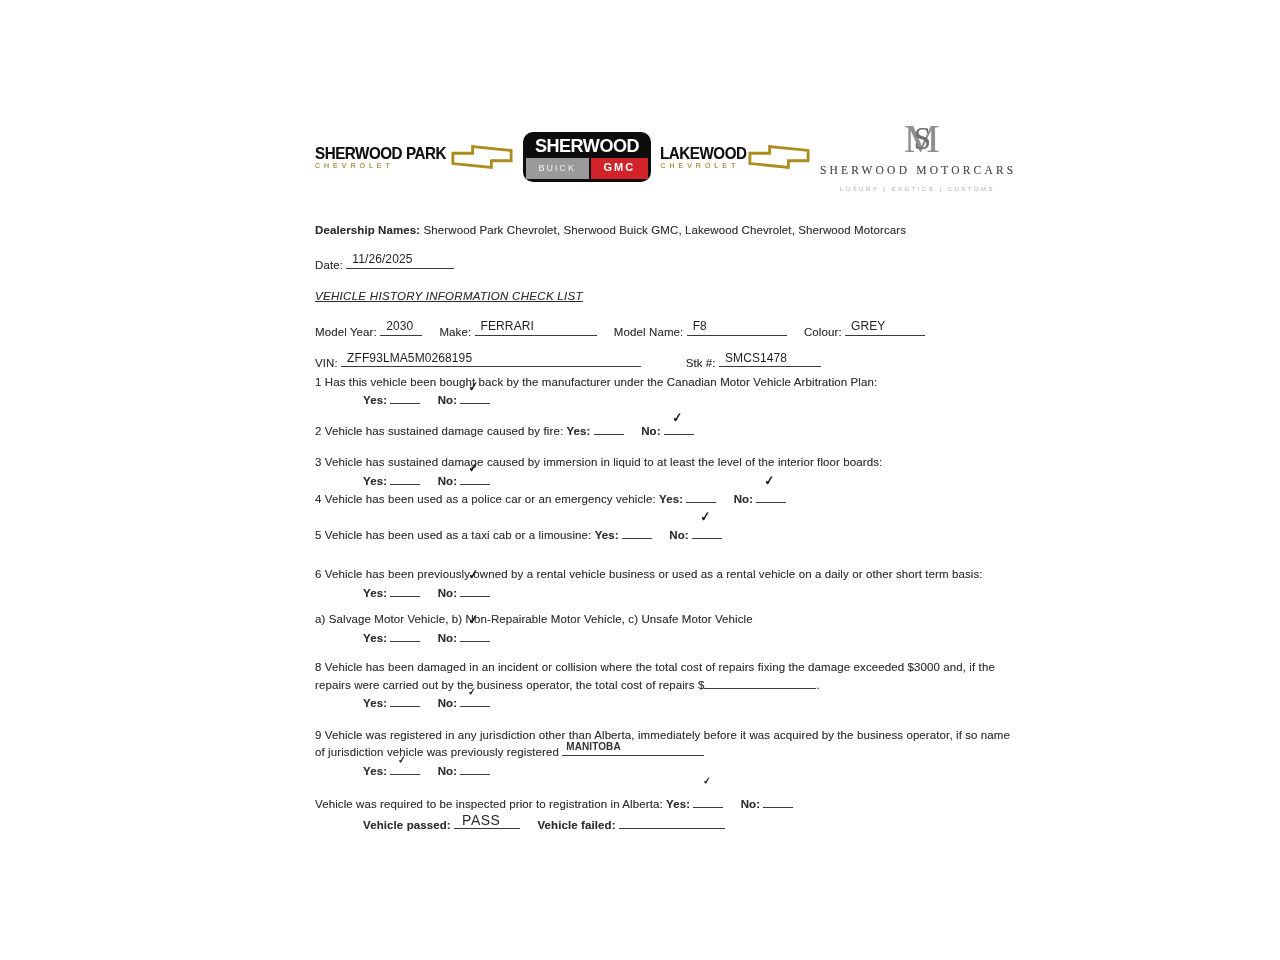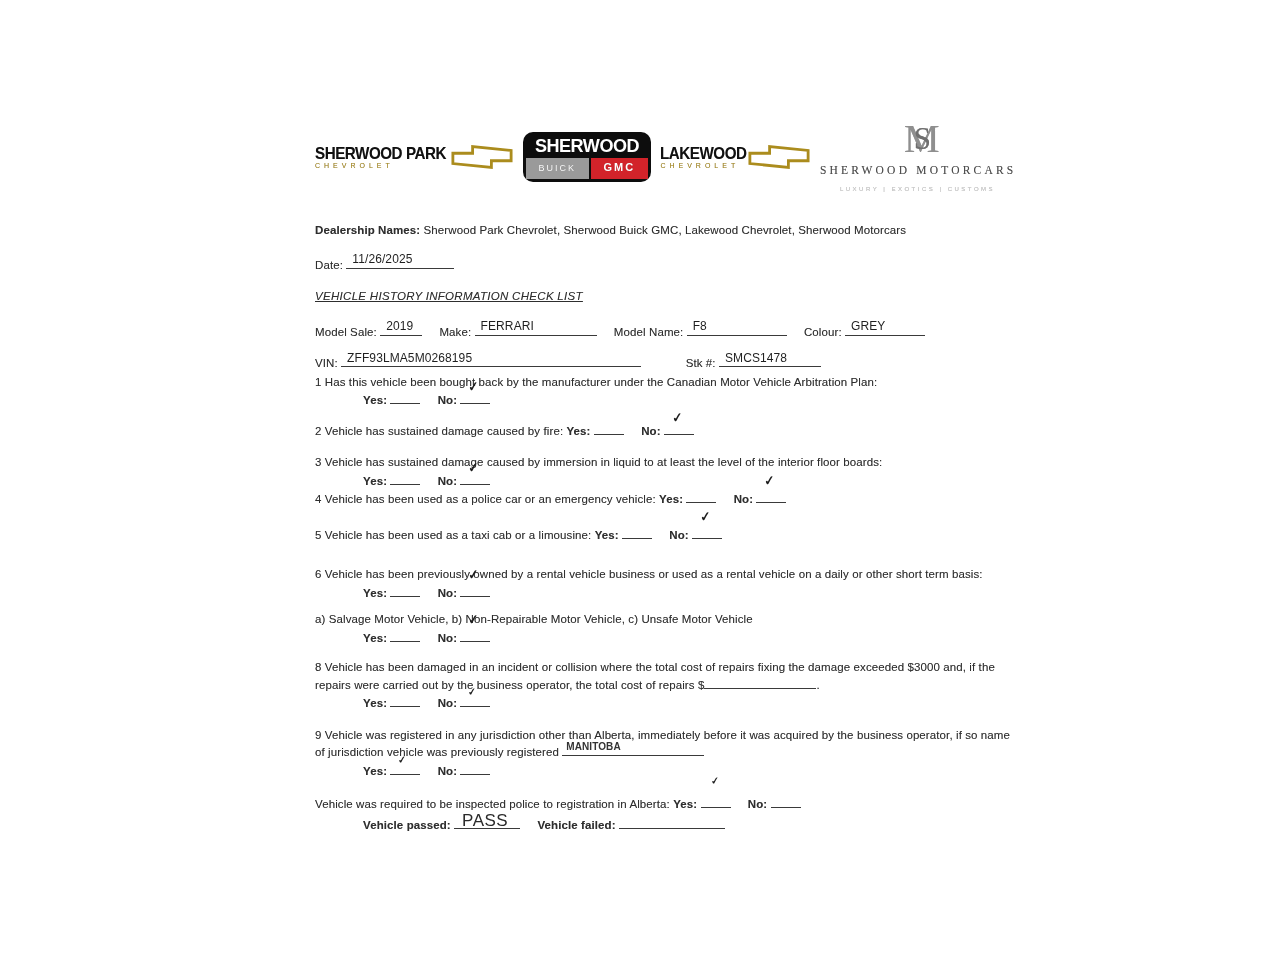--- a/index.html
+++ b/index.html
@@ -44,21 +44,21 @@
   .title { margin-top:16px; font-style:italic; text-decoration:underline; letter-spacing:0.3px; }
   .notice { margin-top:16px; font-weight:bold; }
   .fields-row { margin-top:18px; white-space:nowrap; }
   .vin-row { margin-top:14px; white-space:nowrap; }
 
   .blank { display:inline-block; border-bottom:1.2px solid #3a3a3a; height:13px;
     position:relative; vertical-align:baseline; }
   .fill { position:absolute; left:6px; bottom:0px; font-size:12px; color:#1f1f1f;
     white-space:nowrap; text-shadow:none; }
   .fill-sm { font-size:10px; left:4px; bottom:1px; font-weight:bold; color:#333; }
-  .fill-big { font-size:17px; letter-spacing:0.5px; left:8px; bottom:-1px; color:#2a2a2a; }
+  .fill-big { font-size:14px; letter-spacing:0.5px; left:8px; bottom:-1px; color:#2a2a2a; }
 
   .q { margin-top:13px; }
   .q-tight { margin-top:1px; }
   .yn { margin-top:1px; }
   .indent { padding-left:48px; }
   .gap-r { margin-right:14px; }
   .check { position:absolute; font-size:13px; font-weight:bold; color:#1c1c1c;
     left:8px; top:-12px; transform:rotate(-6deg); text-shadow:none; }
   .check-small { font-size:10px; top:-10px; }
   .check-high { top:-17px; }
@@ -132,22 +132,22 @@
 
     <div class="row-date">
       <span>Date:</span>
       <span class="blank w-date"><span class="fill">11/26/2025</span></span>
     </div>
 
     <div class="title">VEHICLE HISTORY INFORMATION CHECK LIST</div>
 
 
     <div class="fields-row">
-      <span>Model Sale:</span>
-      <span class="blank w-year gap-r"><span class="fill">2019</span></span>
+      <span>Model Year:</span>
+      <span class="blank w-year gap-r"><span class="fill">2030</span></span>
       <span>Make:</span>
       <span class="blank w-make gap-r"><span class="fill">FERRARI</span></span>
       <span>Model Name:</span>
       <span class="blank w-model gap-r"><span class="fill">F8</span></span>
       <span>Colour:</span>
       <span class="blank w-colour"><span class="fill">GREY</span></span>
     </div>
 
     <div class="vin-row">
       <span>VIN:</span>
@@ -240,21 +240,21 @@
       </div>
       <div class="yn indent">
         <span class="bold">Yes:</span>
         <span class="blank w-yn gap-r"><span class="check check-small">✓</span></span>
         <span class="bold">No:</span>
         <span class="blank w-yn"></span>
       </div>
     </div>
 
     <div class="insp-row" style="margin-top:16px">
-      <span>Vehicle was required to be inspected police to registration in Alberta:</span>
+      <span>Vehicle was required to be inspected prior to registration in Alberta:</span>
       <span class="bold">Yes:</span>
       <span class="blank w-yn gap-r"><span class="check check-higher check-small">✓</span></span>
       <span class="bold">No:</span>
       <span class="blank w-yn"></span>
     </div>
 
     <div class="passed-row">
       <span class="bold">Vehicle passed:</span>
       <span class="blank w-pass gap-r"><span class="fill fill-big">PASS</span></span>
       <span class="bold">Vehicle failed:</span>

